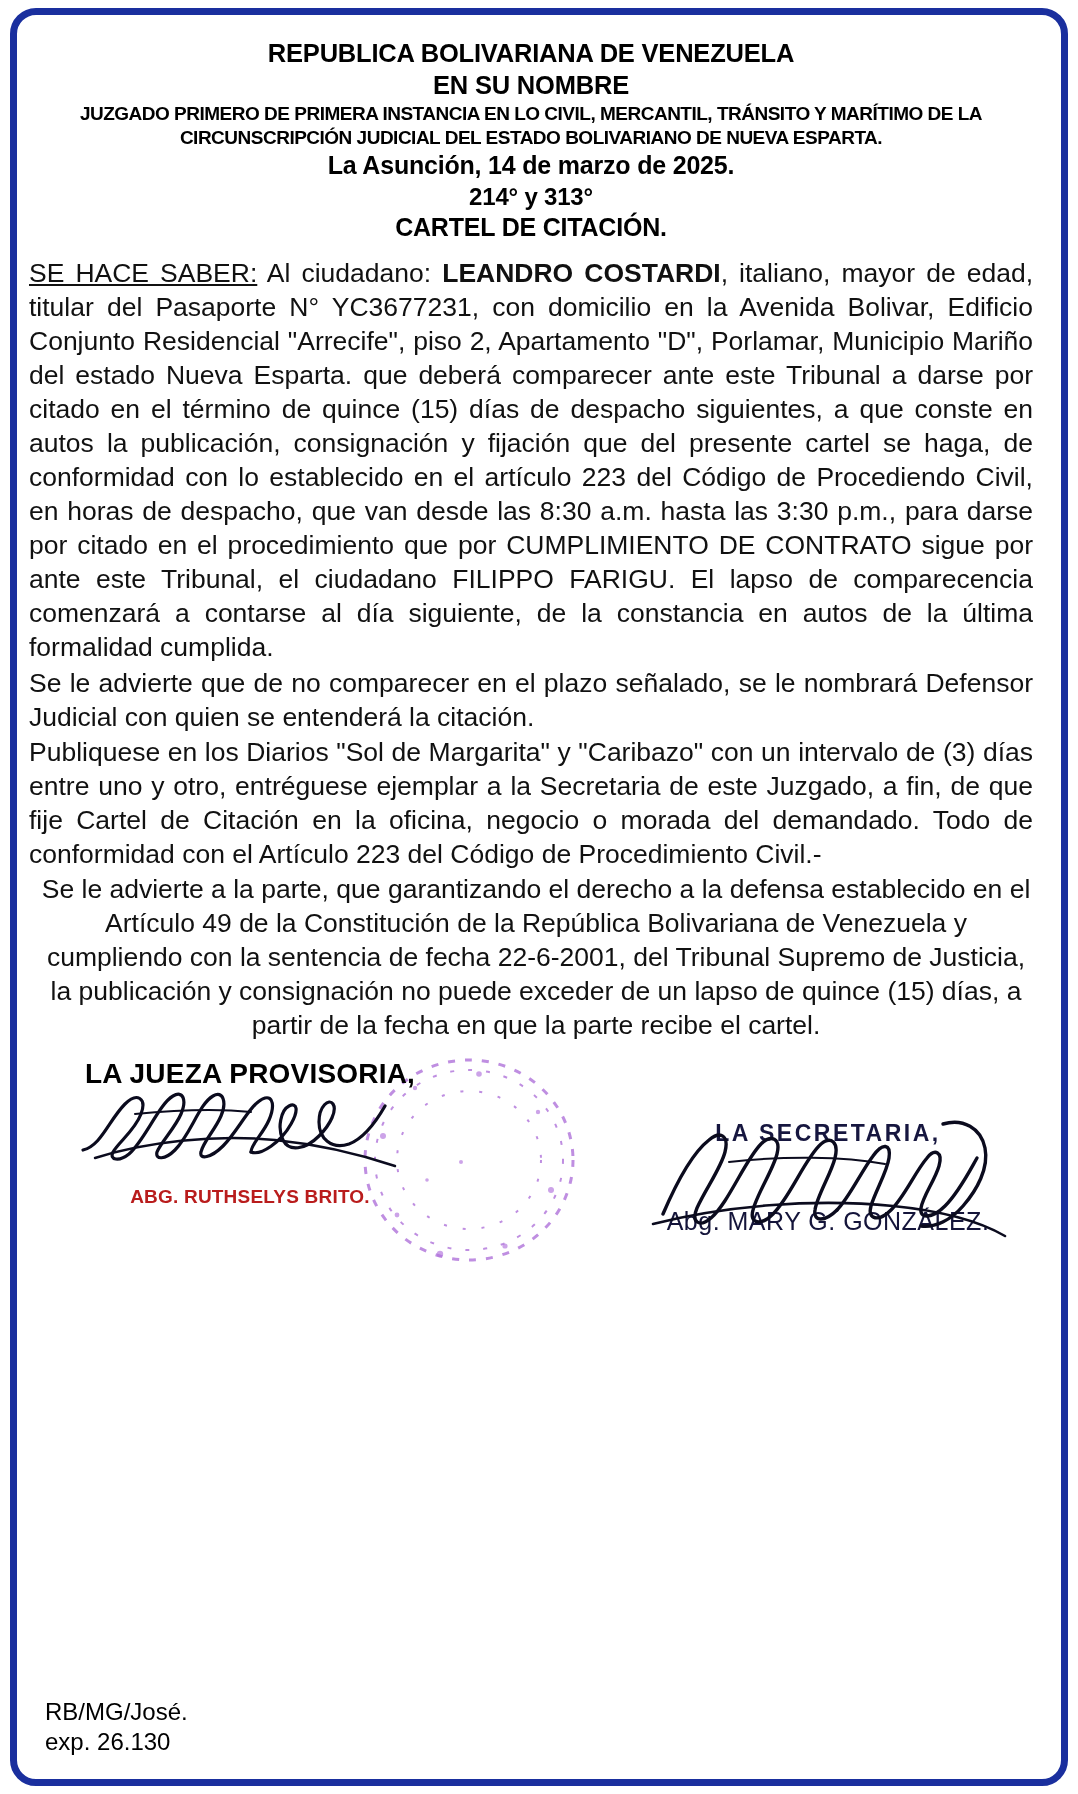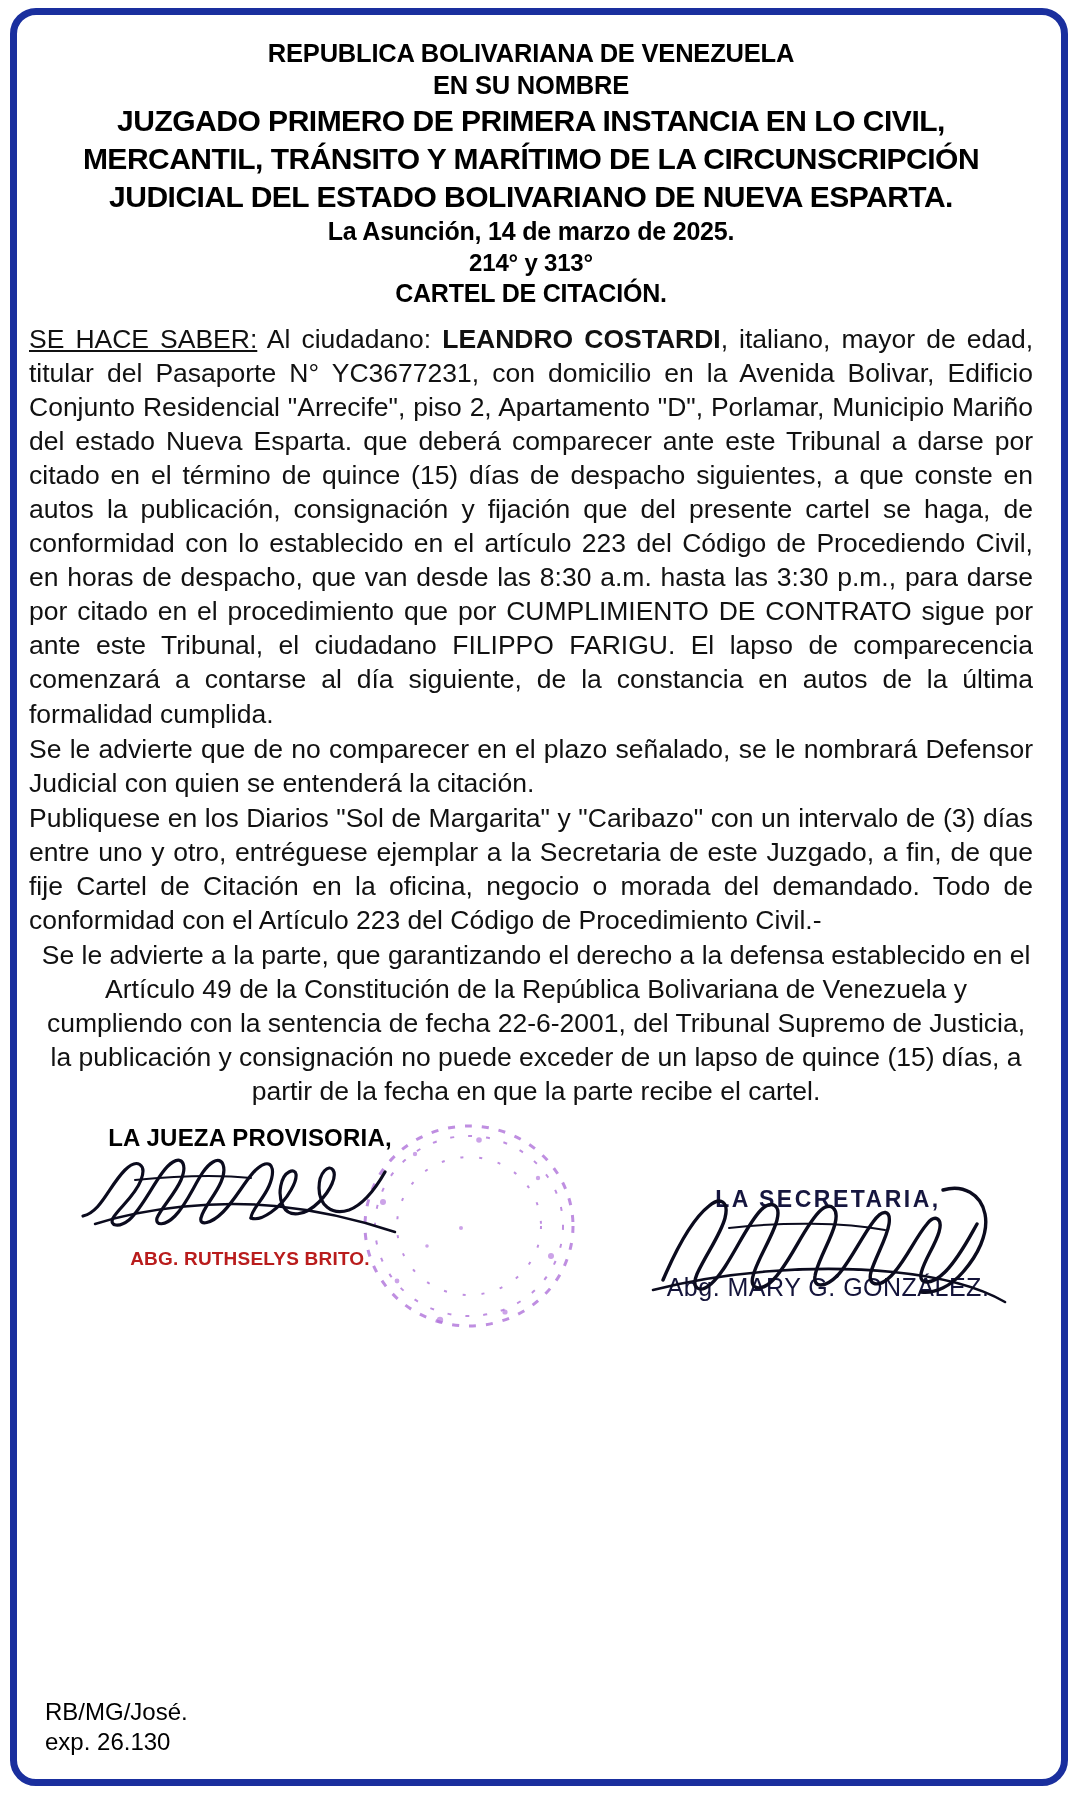--- a/index.html
+++ b/index.html
@@ -40,21 +40,21 @@
     font-weight: bold;
     font-size: 25.5px;
     line-height: 1.27;
     letter-spacing: -0.2px;
     color: #000000;
   }
   .heading .line {
     display: block;
   }
   .heading .long {
-    font-size: 30px;
+    font-size: 19px;
     letter-spacing: -0.5px;
   }
   .heading .place-date {
     font-size: 25px;
   }
   .heading .years {
     font-size: 24px;
   }
   .heading .doc-kind {
     font-size: 25px;
@@ -96,21 +96,21 @@
     top: 0;
     width: 370px;
   }
   .sig-right {
     right: 10px;
     top: 62px;
     width: 390px;
   }
   .sig-title {
     font-weight: bold;
-    font-size: 24px;
+    font-size: 28px;
     letter-spacing: 0.2px;
     color: #000;
   }
   .sig-title.secretaria {
     font-weight: bold;
     font-size: 23px;
     letter-spacing: 2.5px;
     color: #16163f;
   }
   .sig-name {

